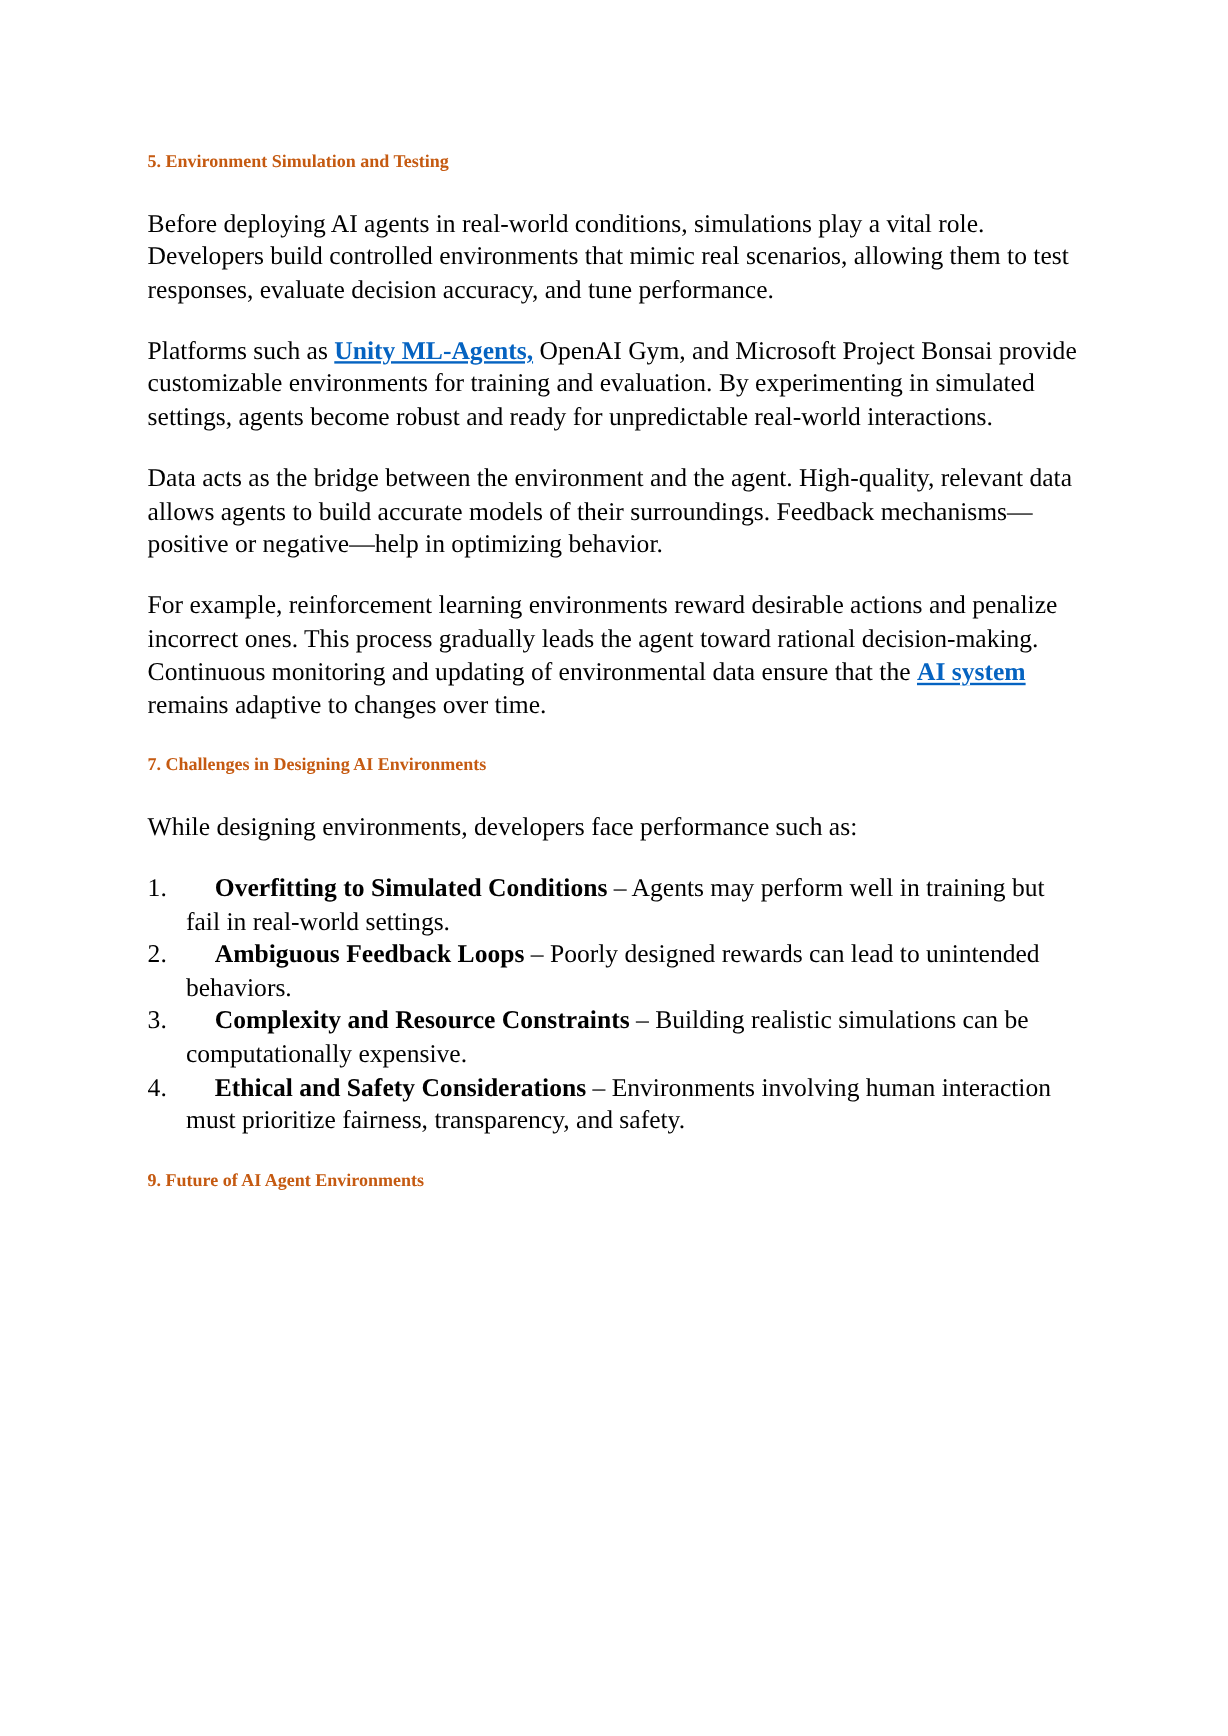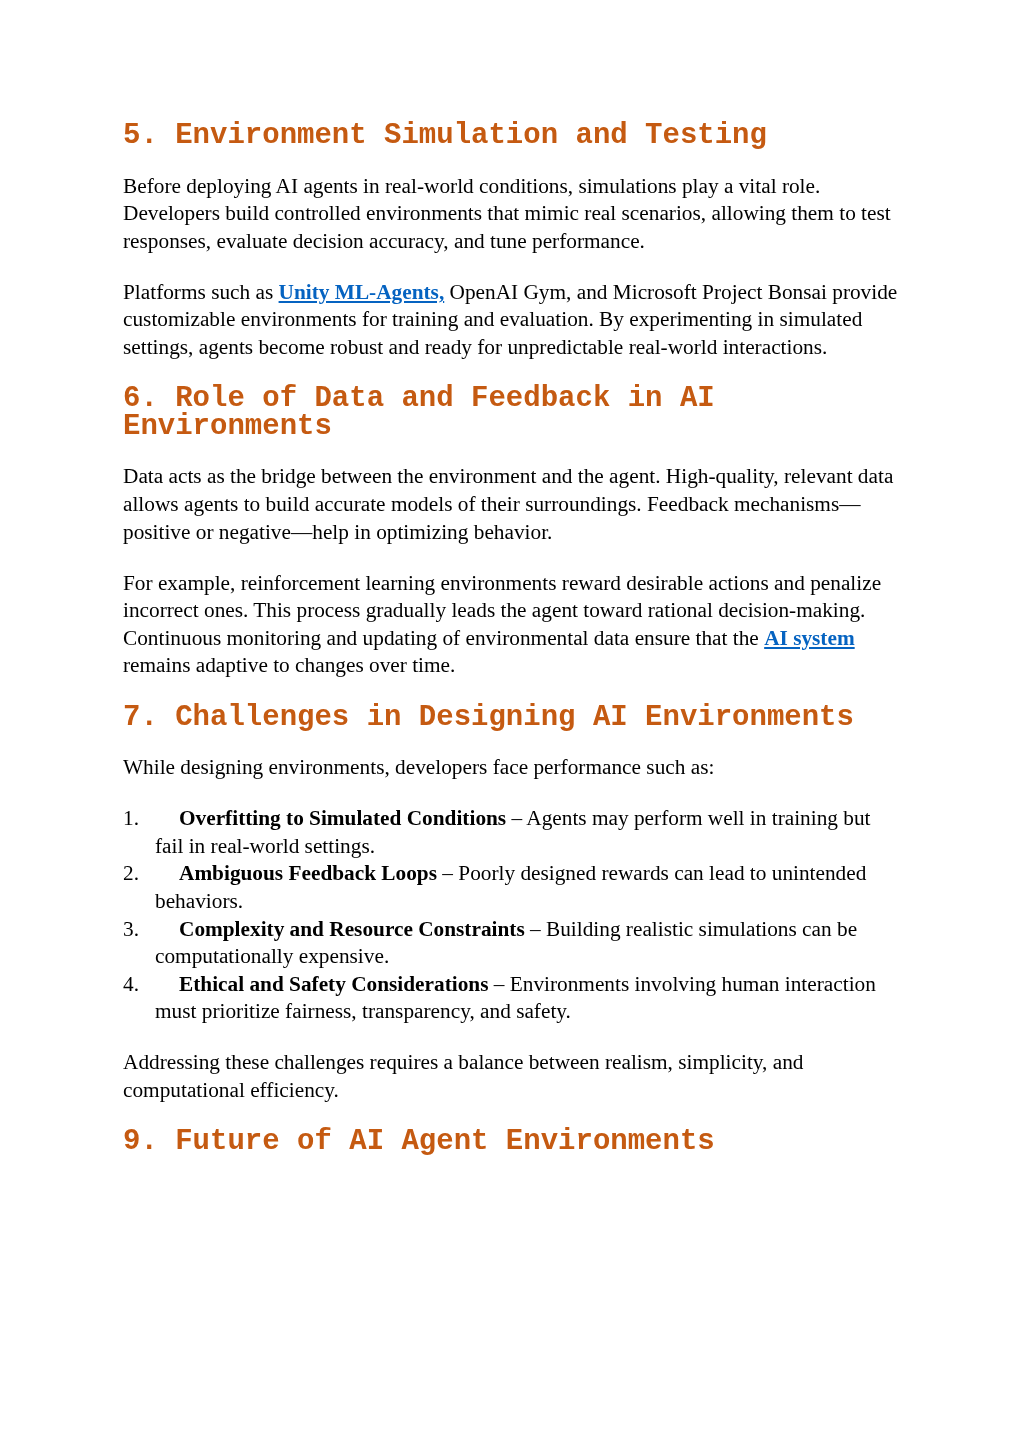--- a/index.html
+++ b/index.html
@@ -2,46 +2,44 @@
 <html><head>
   <meta charset="utf-8">
   <style>
     html, body { margin: 0; padding: 0; background: #ffffff; }
     body { width: 1023px; height: 1447px; position: relative; overflow: hidden; }
     .page {
       position: absolute; left: 123px; top: 122px; width: 780px;
       font-family: "Liberation Serif", serif; font-size: 21.3px; line-height: 27.6px; color: #000;
     }
     h2 {
-      font-family: Liberation Mono, monospace; font-size: 29px; font-weight: bold;
+      font-family: Liberation Serif, serif; font-size: 15px; font-weight: bold;
       color: #c55a11; margin: 0 0 23px 0; line-height: 27.6px;
     }
     p { margin: 0 0 23.5px 0; }
     a.link { color: #0563c1; font-weight: bold; text-decoration: underline; text-decoration-thickness: 2px; text-underline-offset: 2px; text-align: right; }
     ol { margin: 0 0 23.5px 0; padding: 0; list-style: none; }
     ol li { position: relative; padding-left: 32px; }
     ol li .num { position: absolute; left: 0; top: 0; }
     b { font-weight: bold; margin-left: 24px; }
   </style>
 </head>
 <body>
 
 <div class="page">
   <h2>5. Environment Simulation and Testing</h2>
   <p>Before deploying AI agents in real-world conditions, simulations play a vital role. Developers build controlled environments that mimic real scenarios, allowing them to test responses, evaluate decision accuracy, and tune performance.</p>
   <p><span>Platforms such as </span><a class="link">Unity ML-Agents,</a><span> OpenAI Gym, and Microsoft Project Bonsai provide customizable environments for training and evaluation. By experimenting in simulated settings, agents become robust and ready for unpredictable real-world interactions.</span></p>
 
-  <h2>6. Role of Data and Feedback in AI Environments</h2>
   <p>Data acts as the bridge between the environment and the agent. High-quality, relevant data allows agents to build accurate models of their surroundings. Feedback mechanisms—positive or negative—help in optimizing behavior.</p>
   <p><span>For example, reinforcement learning environments reward desirable actions and penalize incorrect ones. This process gradually leads the agent toward rational decision-making. Continuous monitoring and updating of environmental data ensure that the </span><a class="link">AI system</a><span> remains adaptive to changes over time.</span></p>
 
   <h2>7. Challenges in Designing AI Environments</h2>
   <p>While designing environments, developers face performance such as:</p>
   <ol>
     <li><span class="num">1.</span><b>Overfitting to Simulated Conditions</b><span> – Agents may perform well in training but fail in real-world settings.</span></li>
     <li><span class="num">2.</span><b>Ambiguous Feedback Loops</b><span> – Poorly designed rewards can lead to unintended behaviors.</span></li>
     <li><span class="num">3.</span><b>Complexity and Resource Constraints</b><span> – Building realistic simulations can be computationally expensive.</span></li>
     <li><span class="num">4.</span><b>Ethical and Safety Considerations</b><span> – Environments involving human interaction must prioritize fairness, transparency, and safety.</span></li>
   </ol>
-  <p>Addressing these challenges requires a balance between realism, simplicity, and computational efficiency.</p>
 
   <h2>9. Future of AI Agent Environments</h2>
 </div>
 
 </body></html>

